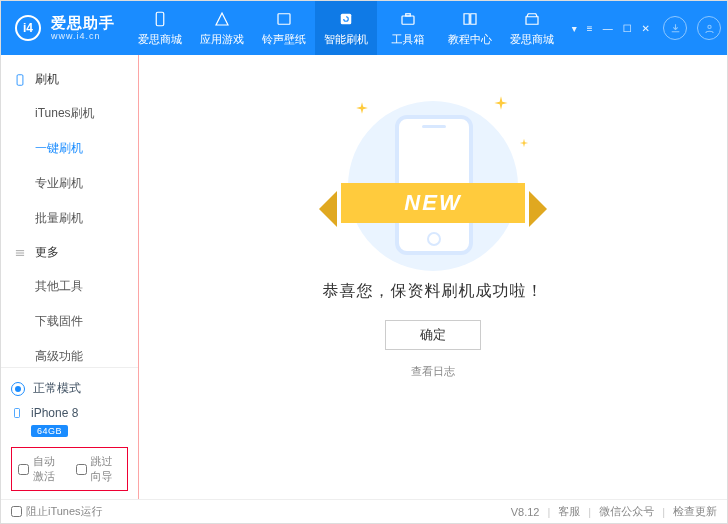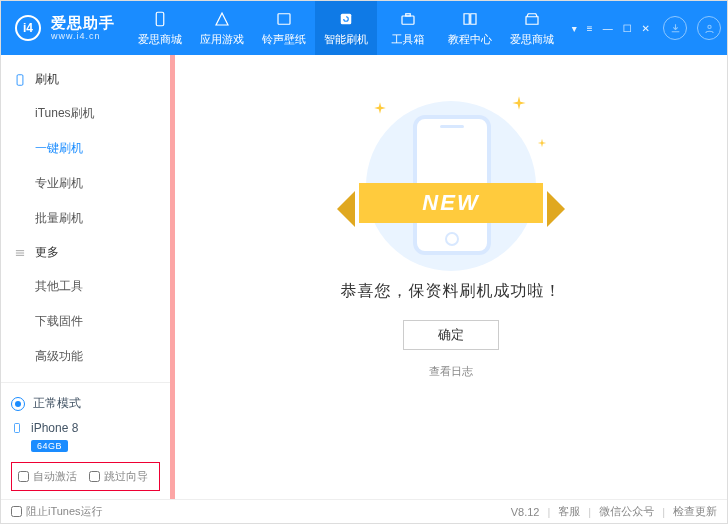--- a/index.html
+++ b/index.html
@@ -18,21 +18,21 @@
 .tab.active { background: #0f7ae6; }
 .tab-ic { width: 20px; height: 20px; margin-bottom: 3px; display: flex; align-items: center; justify-content: center; }
 .tab-ic svg { width: 18px; height: 18px; fill: #fff; }
 .top-right { margin-left: auto; display: flex; align-items: center; padding-right: 6px; gap: 4px; }
 .top-right .mini { font-size: 10px; opacity: .9; padding: 0 3px; cursor: pointer; }
 .circ { width: 24px; height: 24px; border: 1.5px solid #8ec8ff; border-radius: 50%; display: flex; align-items: center; justify-content: center; margin-left: 6px; cursor: pointer; }
 .circ svg { width: 13px; height: 13px; fill: #8ec8ff; }
 
 
 .body { flex: 1; display: flex; min-height: 0; }
-.sidebar { width: 174px; border-right: 5px solid #fca5a5; display: flex; flex-direction: column; }
+.sidebar { width: 138px; border-right: 1px solid #fca5a5; display: flex; flex-direction: column; }
 .side-scroll { flex: 1; overflow: auto; padding-top: 8px; }
 .cat { display: flex; align-items: center; padding: 8px 12px; color: #333; font-size: 12px; }
 .cat svg { width: 14px; height: 14px; margin-right: 8px; fill: none; stroke: #1a8cff; stroke-width: 1.5; }
 .cat.more svg { stroke: #999; }
 .item { padding: 9px 12px 9px 34px; font-size: 12px; color: #555; cursor: pointer; }
 .item.active { color: #1a8cff; }
 
 .side-bottom { border-top: 1px solid #eee; padding: 8px 10px; }
 .mode { display: flex; align-items: center; font-size: 12px; color: #456; padding: 4px 0 8px; }
 .mode .dot { width: 14px; height: 14px; border: 1.5px solid #1a8cff; border-radius: 50%; margin-right: 8px; position: relative; }

